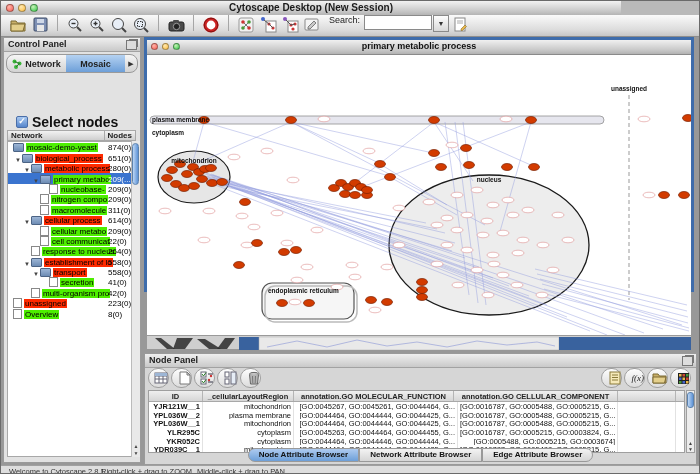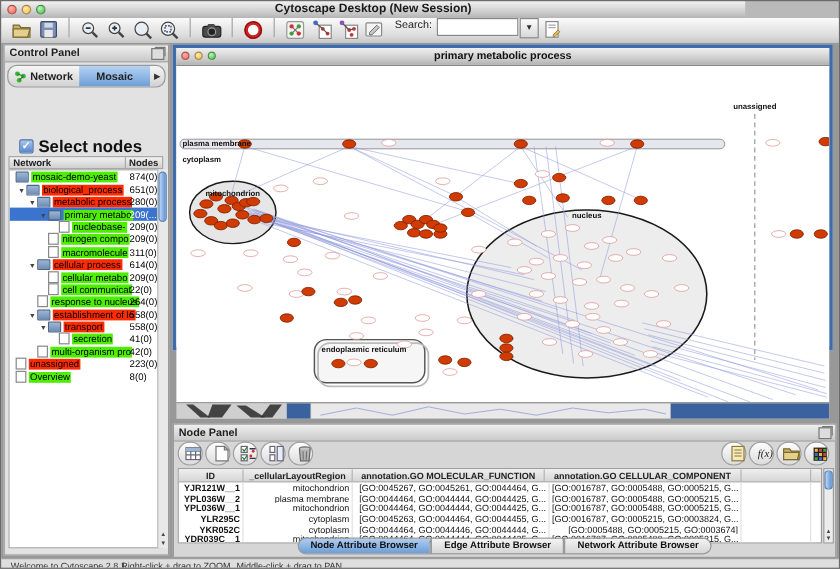--- a/index.html
+++ b/index.html
@@ -711,22 +711,22 @@
             <div class="dcell" style="width: 160px;">[GO:0016787, GO:0005488, GO:0005215, G...</div>
             <div class="dcell" style="width: 58px;"></div>
           </div>
         </div>
       <div class="dscroll">
         <div class="dthumb"></div>
         <div class="darrows">▲<br>▼</div>
       </div>
       <div class="dtabs" id="dtabs">
           <div class="dtab sel">Node Attribute Browser</div>
+          <div class="dtab">Network Attribute Browser</div>
           <div class="dtab">Edge Attribute Browser</div>
-          <div class="dtab">Network Attribute Browser</div>
         </div>
     </div>
 
   </div>
 
   <div class="statusbar">
     <span class="st1">Welcome to Cytoscape 2.8.1</span>
     <span class="st2">Right-click + drag to ZOOM</span>
     <span class="st3">Middle-click + drag to PAN</span>
   </div>

